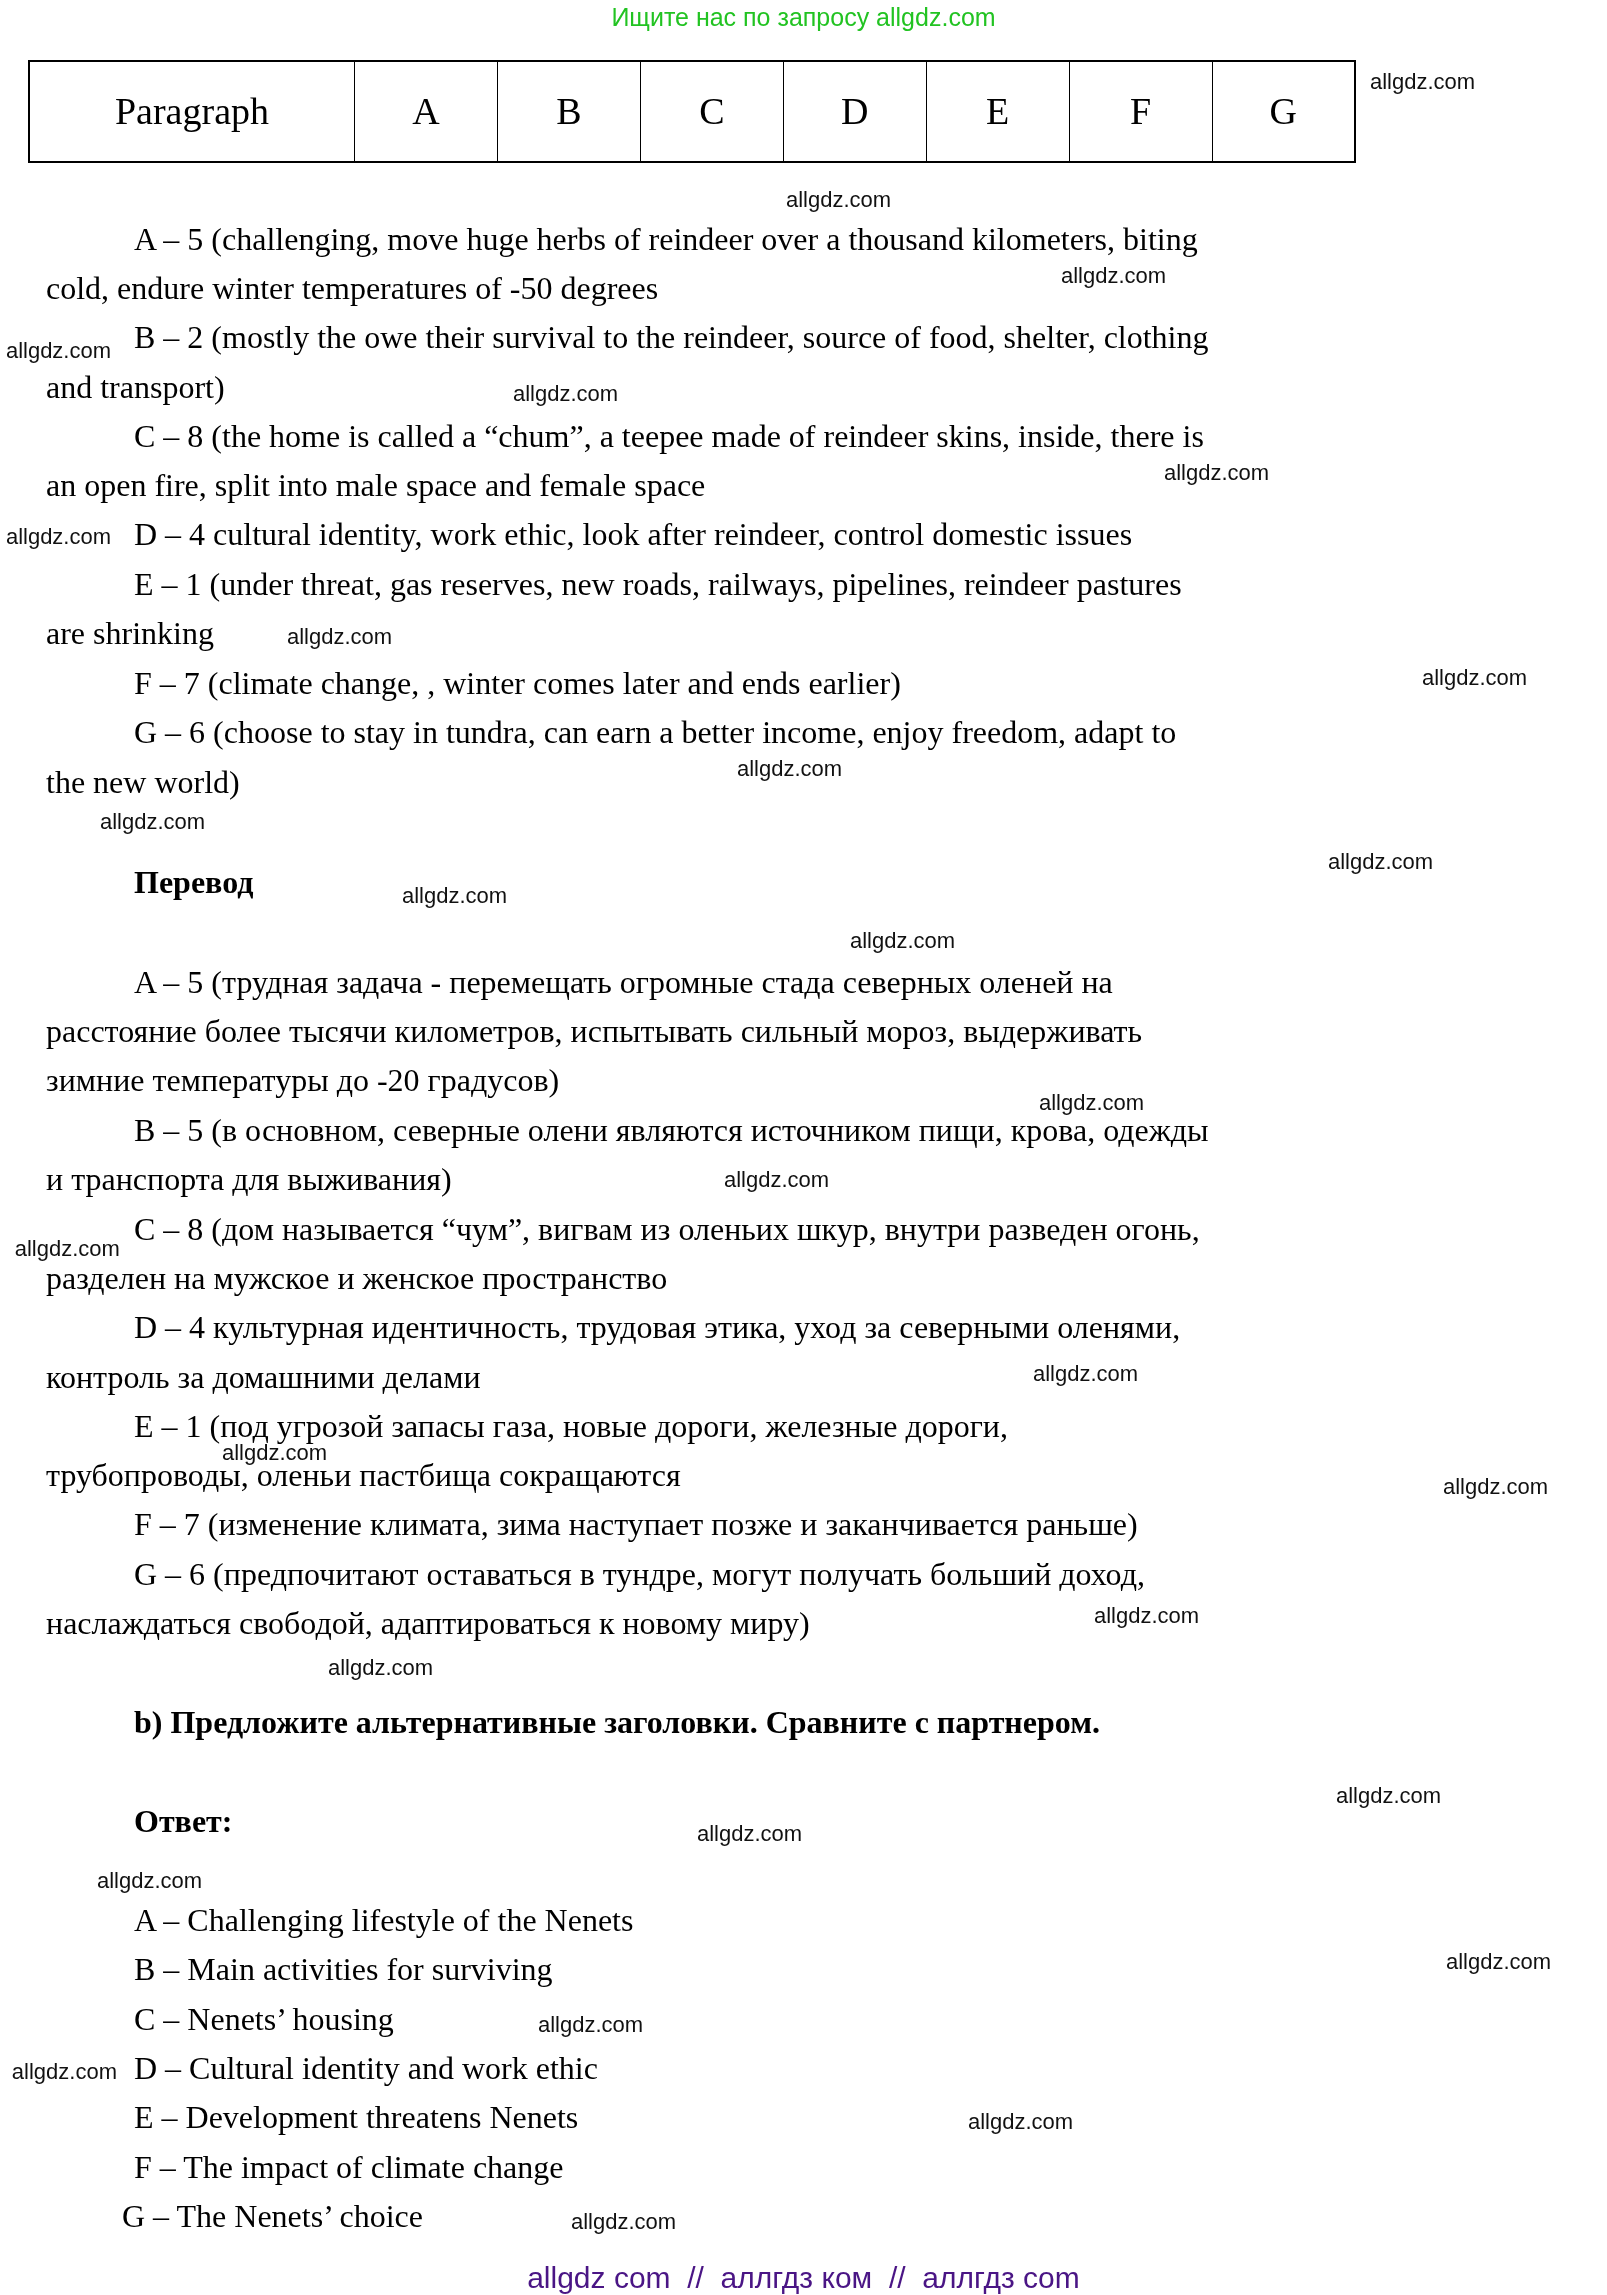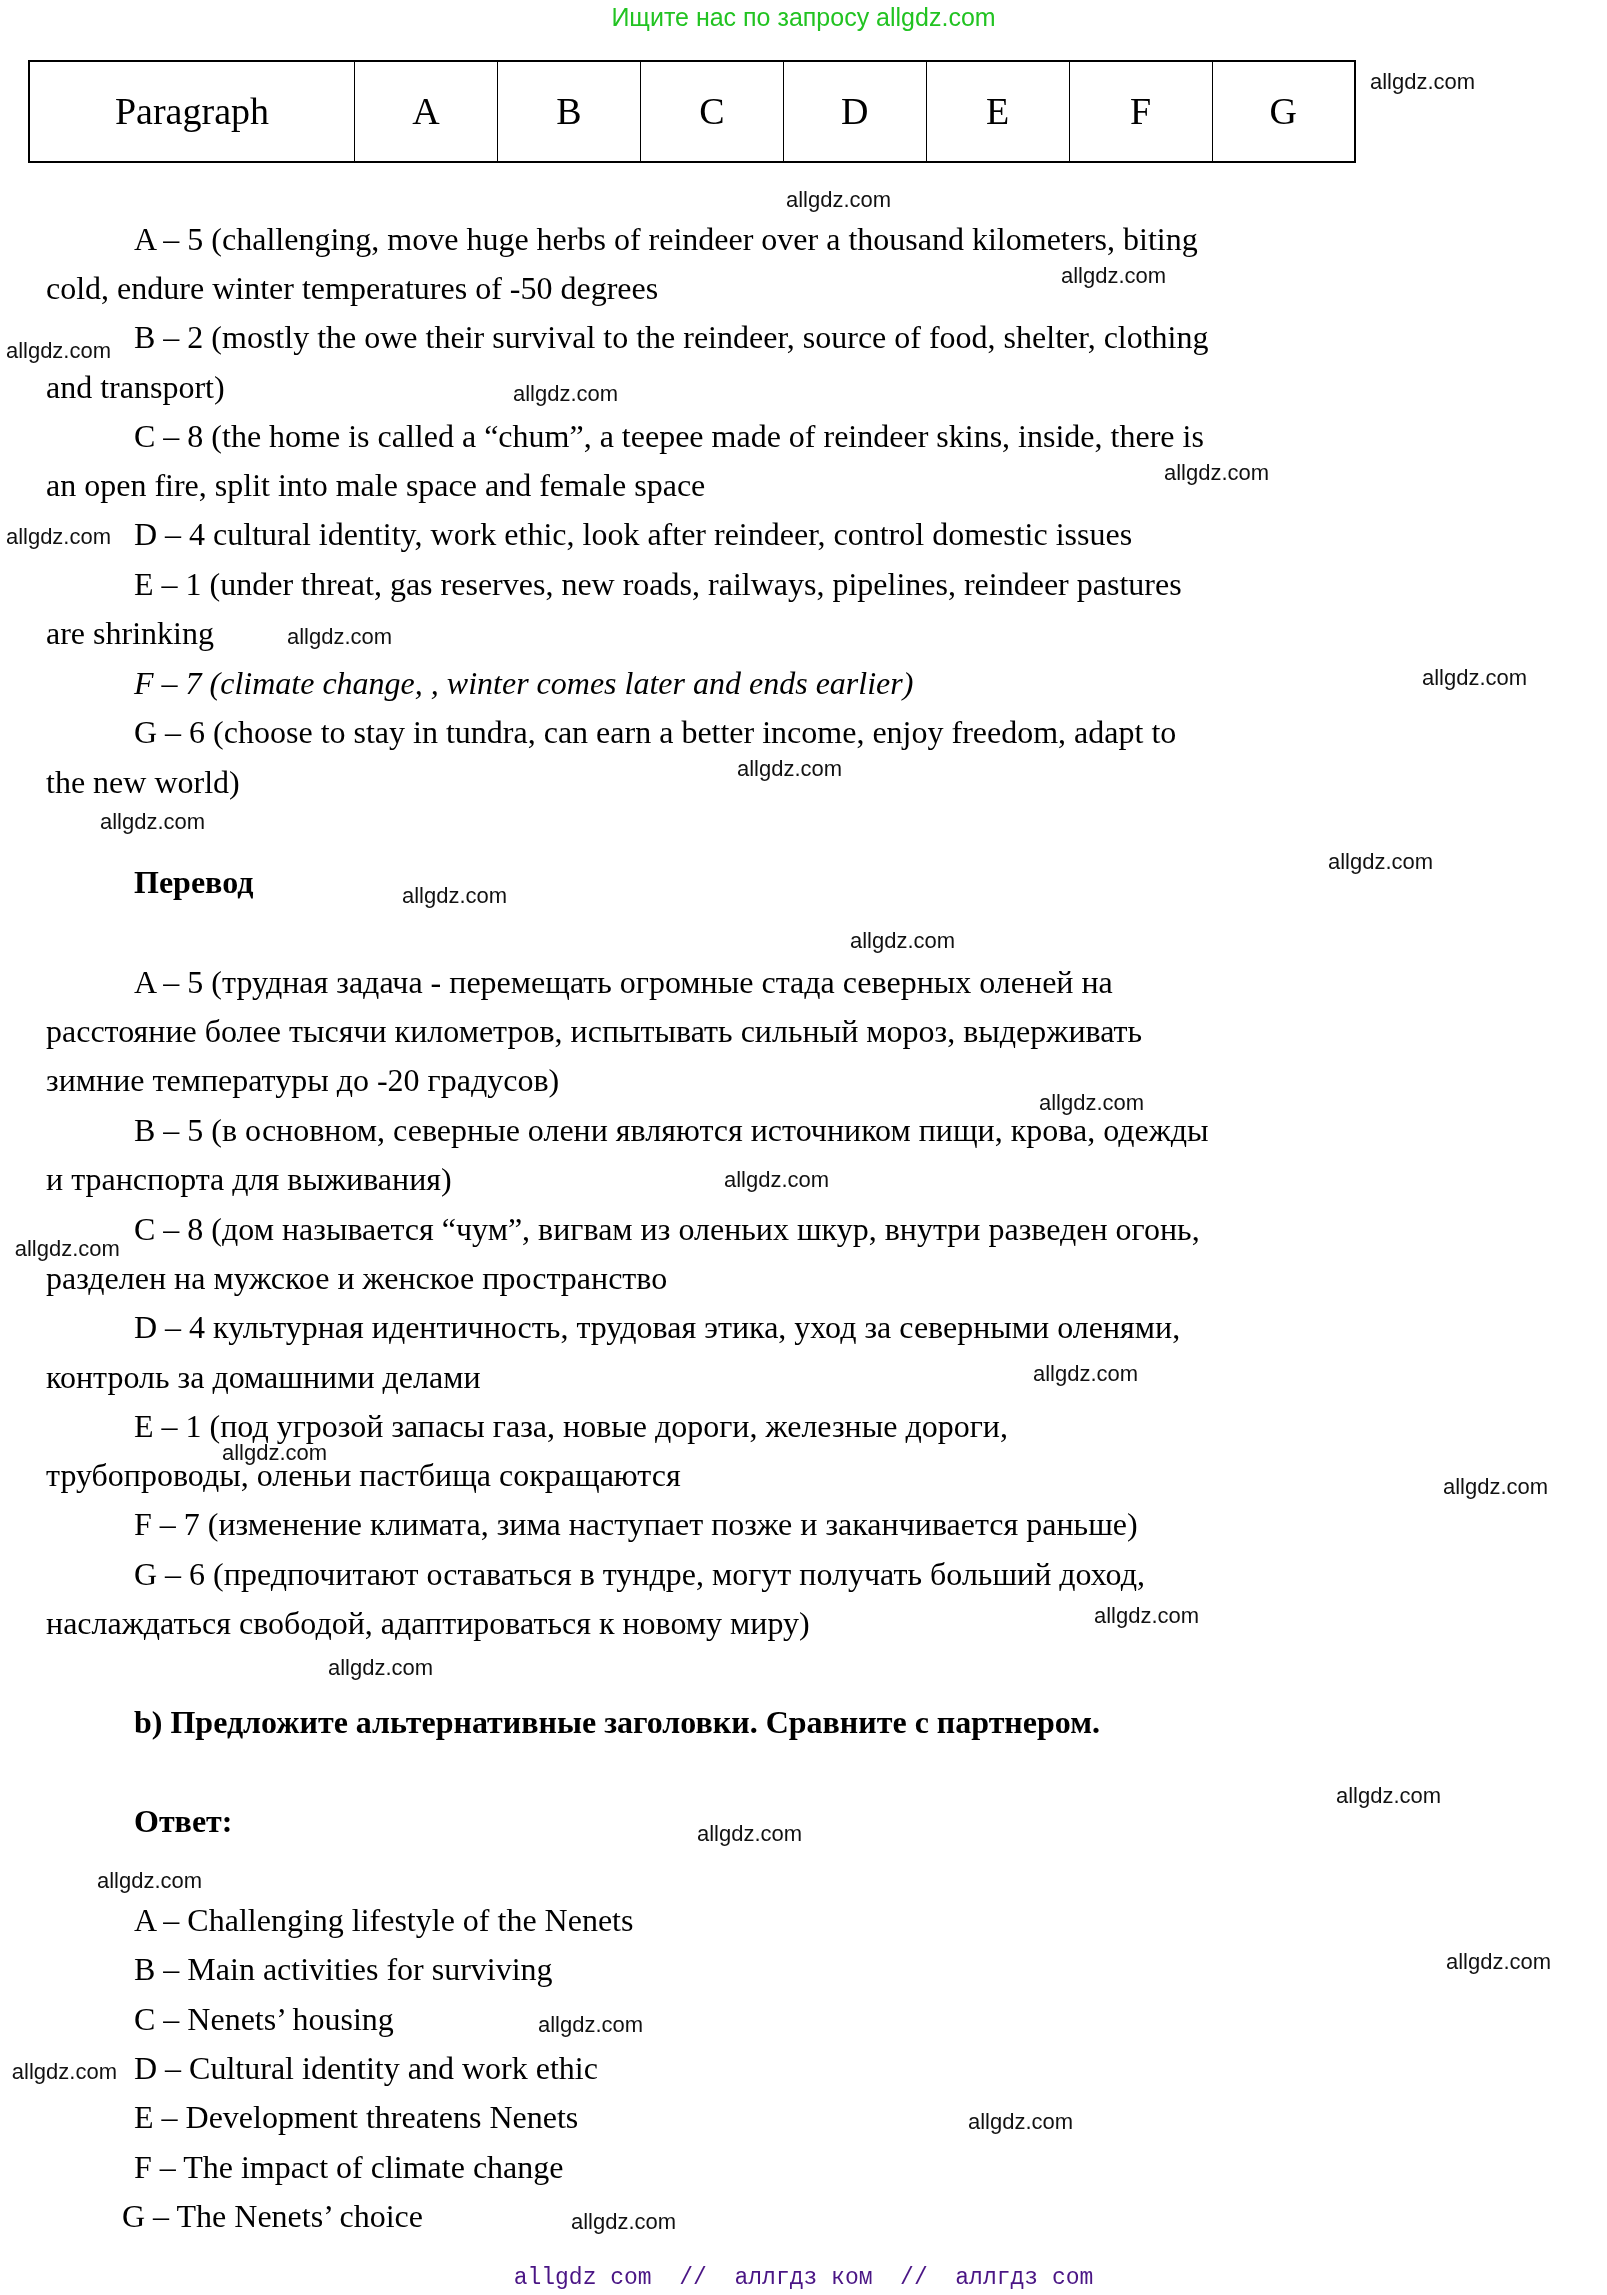--- a/index.html
+++ b/index.html
@@ -7,22 +7,22 @@
     width: 1607px; height: 2295px; position: relative; overflow: hidden;
     font-family: "Liberation Serif", "DejaVu Serif", serif; color: #000;
   }
   .top-banner {
     position: absolute; left: 0; top: 0; width: 1607px; height: 35px;
     text-align: center; font-family: "Liberation Sans", "DejaVu Sans", sans-serif;
     font-size: 25px; line-height: 34px; color: #22c322;
   }
   .bottom-banner {
     position: absolute; left: 0; top: 2262px; width: 1607px; height: 32px;
-    text-align: center; font-family: Liberation Mono, monospace;
-    font-size: 23px; line-height: 32px; color: #4a1585; white-space: pre;
+    text-align: center; font-family: Liberation Sans, sans-serif;
+    font-size: 30px; line-height: 32px; color: #4a1585; white-space: pre;
   }
   table.answer-table {
     position: absolute; left: 28px; top: 60px; width: 1328px; height: 103px;
     border-collapse: collapse; table-layout: fixed;
     font-size: 38px;
   }
   table.answer-table td {
     border: 1.5px solid #000; height: 49px; padding: 0; text-align: center; vertical-align: middle;
     line-height: 49px;
   }
@@ -59,21 +59,21 @@
 
 <div class="line" style="left:134px; top:215px;">A – 5 (challenging, move huge herbs of reindeer over a thousand kilometers, biting</div>
 <div class="line" style="left:46px; top:264px;">cold, endure winter temperatures of -50 degrees</div>
 <div class="line" style="left:134px; top:313px;">B – 2 (mostly the owe their survival to the reindeer, source of food, shelter, clothing</div>
 <div class="line" style="left:46px; top:363px;">and transport)</div>
 <div class="line" style="left:134px; top:412px;">C – 8 (the home is called a “chum”, a teepee made of reindeer skins, inside, there is</div>
 <div class="line" style="left:46px; top:461px;">an open fire, split into male space and female space</div>
 <div class="line" style="left:134px; top:510px;">D – 4 cultural identity, work ethic, look after reindeer, control domestic issues</div>
 <div class="line" style="left:134px; top:560px;">E – 1 (under threat, gas reserves, new roads, railways, pipelines, reindeer pastures</div>
 <div class="line" style="left:46px; top:609px;">are shrinking</div>
-<div class="line" style="left:134px; top:659px;font-style:italic;">F – 7 (climate change, , winter comes later and ends earlier)</div>
+<div class="line" style="left:134px; top:659px;">F – 7 (climate change, , winter comes later and ends earlier)</div>
 <div class="line" style="left:134px; top:708px;">G – 6 (choose to stay in tundra, can earn a better income, enjoy freedom, adapt to</div>
 <div class="line" style="left:46px; top:758px;">the new world)</div>
 
 <div class="line bold" style="left:134px; top:858px;">Перевод</div>
 
 <div class="line" style="left:134px; top:958px;">A – 5 (трудная задача - перемещать огромные стада северных оленей на</div>
 <div class="line" style="left:46px; top:1007px;">расстояние более тысячи километров, испытывать сильный мороз, выдерживать</div>
 <div class="line" style="left:46px; top:1056px;">зимние температуры до -20 градусов)</div>
 <div class="line" style="left:134px; top:1106px;">B – 5 (в основном, северные олени являются источником пищи, крова, одежды</div>
 <div class="line" style="left:46px; top:1155px;">и транспорта для выживания)</div>

